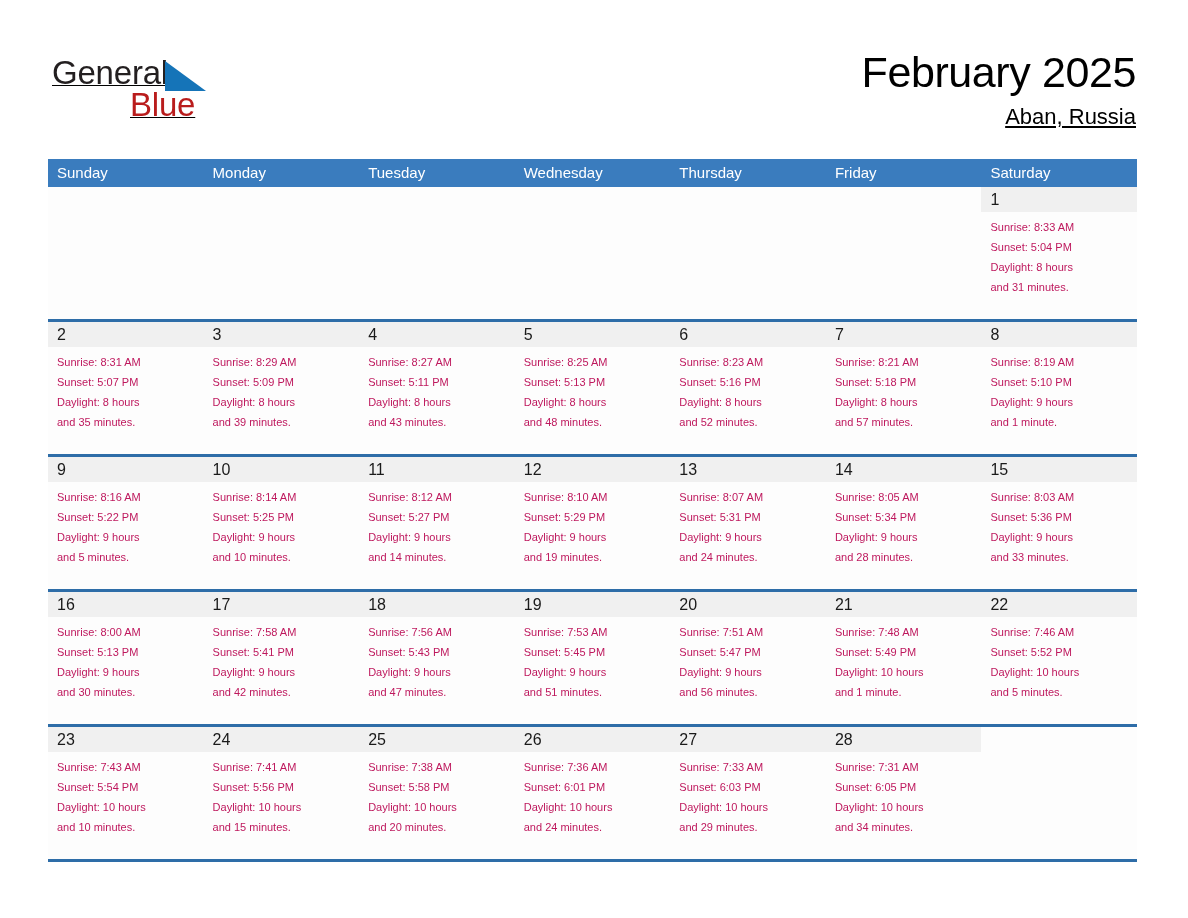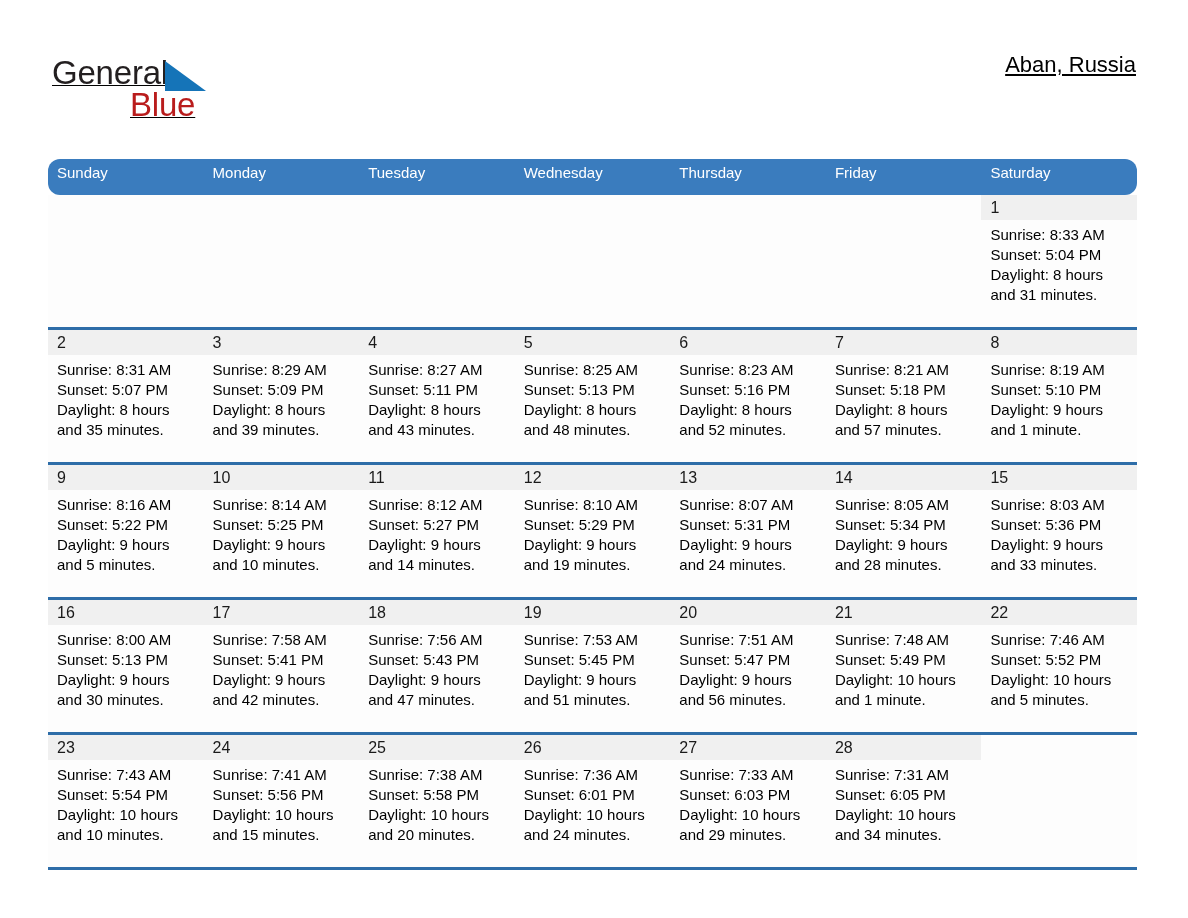--- a/index.html
+++ b/index.html
@@ -95,22 +95,21 @@
   
   .calendar {
     position: absolute;
     left: 48px;
     top: 159px;
     width: 1089px;
   }
   .weekday-row {
     display: flex;
     background: #3a7cbe;
-    height: 36px;
-    border-radius: 12px;
+    height: 28px;
   }
   .weekday {
     flex: 1 1 0;
     min-width: 0;
     color: #ffffff;
     font-size: 15px;
     line-height: 28px;
     padding-left: 9px;
     box-sizing: border-box;
     white-space: nowrap;
@@ -136,23 +135,23 @@
   }
   .day-cell.blank .day-band { background: transparent; }
   .day-num {
     font-size: 16px;
     line-height: 25px;
     padding-left: 9px;
     color: #1a1a1a;
   }
   .day-info {
     padding: 5px 9px 0 9px;
-    font-size: 15px;
+    font-size: 11px;
     line-height: 20px;
-    color: #000000;
+    color: #be185d;
   }
   .day-info div { white-space: nowrap; }
   .bottom-rule {
     border-top: 3px solid #2e6da8;
     width: 1089px;
   }
 </style>
 </head>
 <body>
 
@@ -163,20 +162,21 @@
     <div class="logo">
       <span class="logo-row1">
         <span class="logo-general">General</span><span class="logo-tri"></span>
       </span>
       <span class="logo-row2">
         <span class="logo-blue">Blue</span>
       </span>
     </div>
 
     <div class="titlebox">
+      <div class="month-title">February 2025</div>
       <div class="location">Aban, Russia</div>
     </div>
 
   </div>
 
   <div class="calendar">
     <div class="weekday-row">
         <div class="weekday">Sunday</div>
         <div class="weekday">Monday</div>
         <div class="weekday">Tuesday</div>

